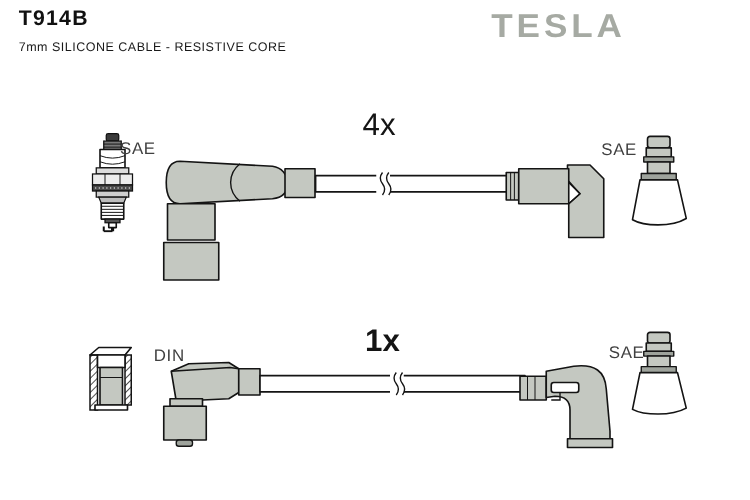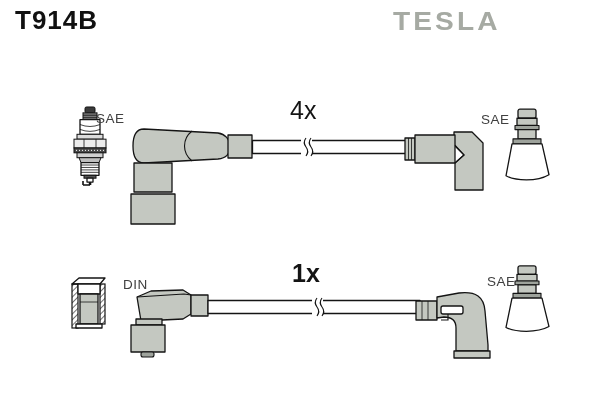--- a/index.html
+++ b/index.html
@@ -1,21 +1,21 @@
 <!DOCTYPE html>
 <html style="--color-connector: #c4c8c1; --color-connector_dark: #9ea39c; --color-logo: #a6aaa3; --color-background: #ffffff;"><head>
 <meta charset="utf-8">
 <style>
   html,body{margin:0;padding:0;background:#fff;}
   .canvas{
     position:relative;width:600px;height:400px;background:var(--color-background,#fff);
     font-family:"Liberation Sans",sans-serif;color:#111;overflow:hidden;
   }
   .abs{position:absolute;}
-  .part-number{left:15px;top:5px;font-size:26px;font-weight:bold;letter-spacing:1px;}
+  .part-number{left:15px;top:5px;font-size:17px;font-weight:bold;letter-spacing:1px;}
   .subtitle{left:15px;top:33px;font-size:10px;letter-spacing:0.4px;color:#1a1a1a;}
   .brand-logo{
     left:393px;top:6px;font-size:27px;font-weight:900;letter-spacing:3px;
     color:var(--color-logo,#a6aaa3);transform:scaleY(0.98) scaleX(1.04);transform-origin:left top;
   }
   .qty{font-size:25px;color:#141414;}
   .conn-label{font-size:13.5px;letter-spacing:0.5px;color:#404040;}
 
   
   .fill-conn{fill:var(--color-connector,#c4c8c1);stroke:#141414;stroke-width:1.3;stroke-linejoin:round;}
@@ -23,23 +23,24 @@
   .fill-white{fill:#fff;stroke:#141414;stroke-width:1.3;stroke-linejoin:round;}
   .ln{stroke:#141414;stroke-width:1.1;fill:none;}
   .ln-thin{stroke:#141414;stroke-width:0.8;fill:none;}
 </style>
 </head>
 <body>
 
 <div class="canvas">
 
   <div class="abs part-number">T914B</div>
+  <div class="abs subtitle">7mm SILICONE CABLE - RESISTIVE CORE</div>
   <div class="abs brand-logo">TESLA</div>
 
-  <div class="abs qty" style="left:290px;top:96px;">4x</div>
+  <div class="abs qty" style="left:290px;top:86px;">4x</div>
 
   <svg class="abs" style="left:66px;top:106px;" width="48" height="80" viewBox="0 0 48 82" preserveAspectRatio="none">
     <rect x="19" y="1" width="10" height="6" rx="1.5" fill="#3a3a3a" stroke="#111"></rect>
     <rect x="17" y="7" width="14" height="7" fill="#7a7a7a" stroke="#111"></rect>
     <path class="ln-thin" d="M17,9.5 h14 M17,12 h14"></path>
     <rect x="14" y="14" width="20" height="15" class="fill-white"></rect>
     <path class="ln-thin" d="M14,19 q10,4 20,0 M14,24 q10,4 20,0"></path>
     <rect x="11" y="29" width="26" height="5" fill="#dcdcdc" stroke="#111"></rect>
     <rect x="8" y="34" width="32" height="9" fill="#ececec" stroke="#111"></rect>
     <path class="ln-thin" d="M18,34 v9 M30,34 v9"></path>

